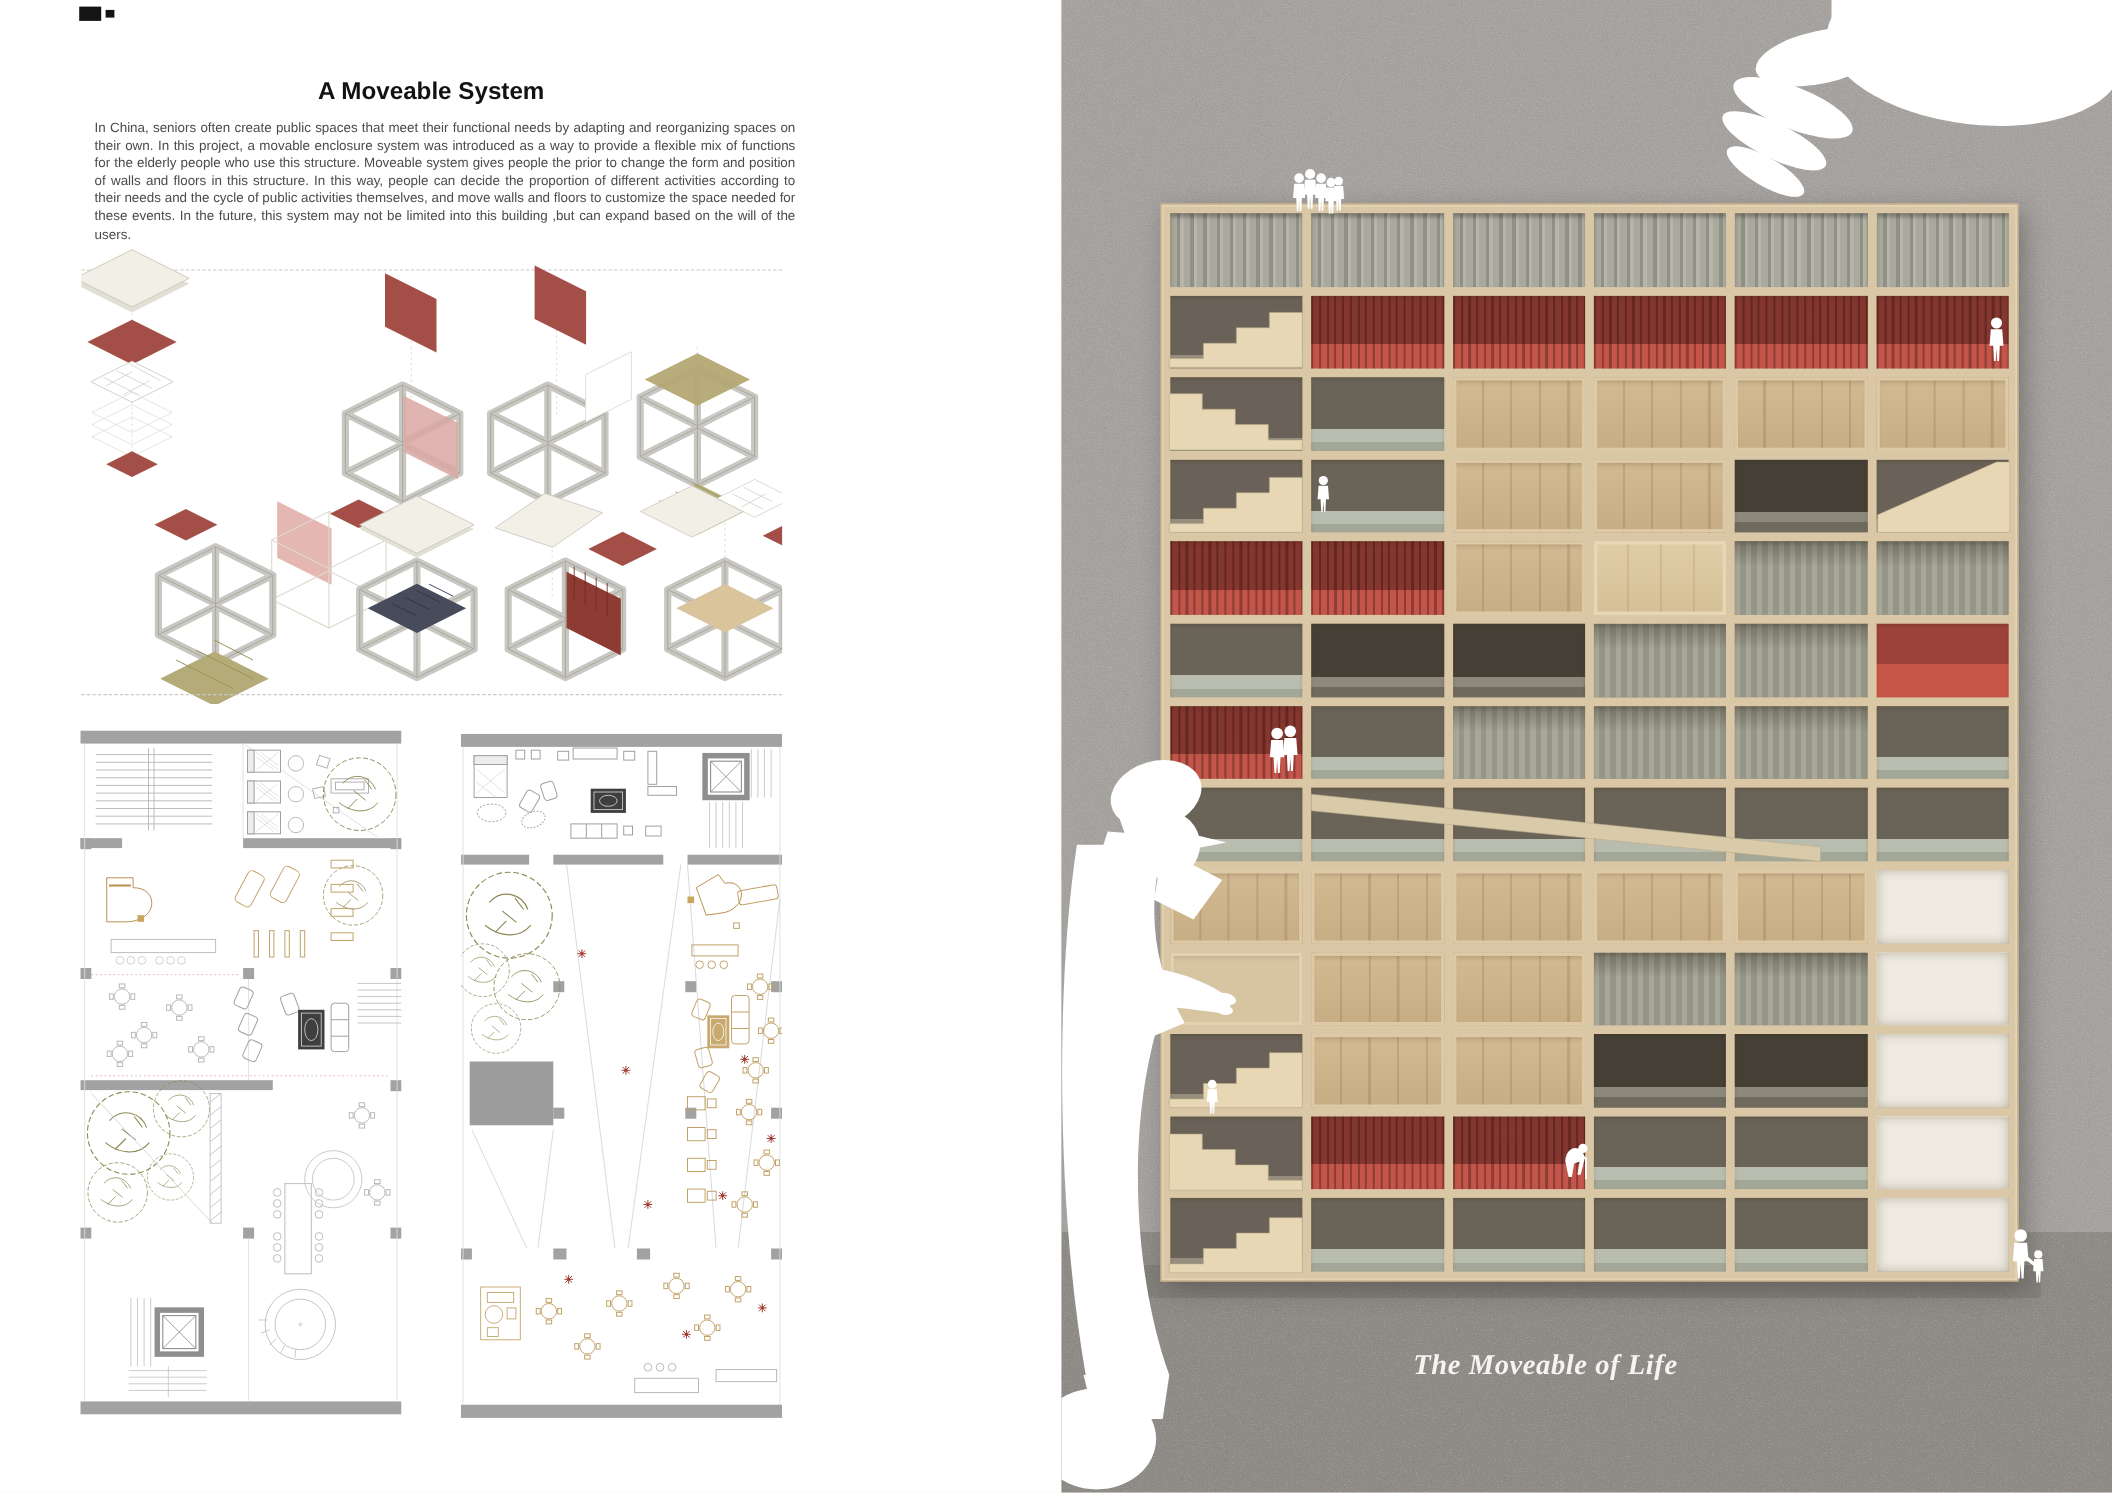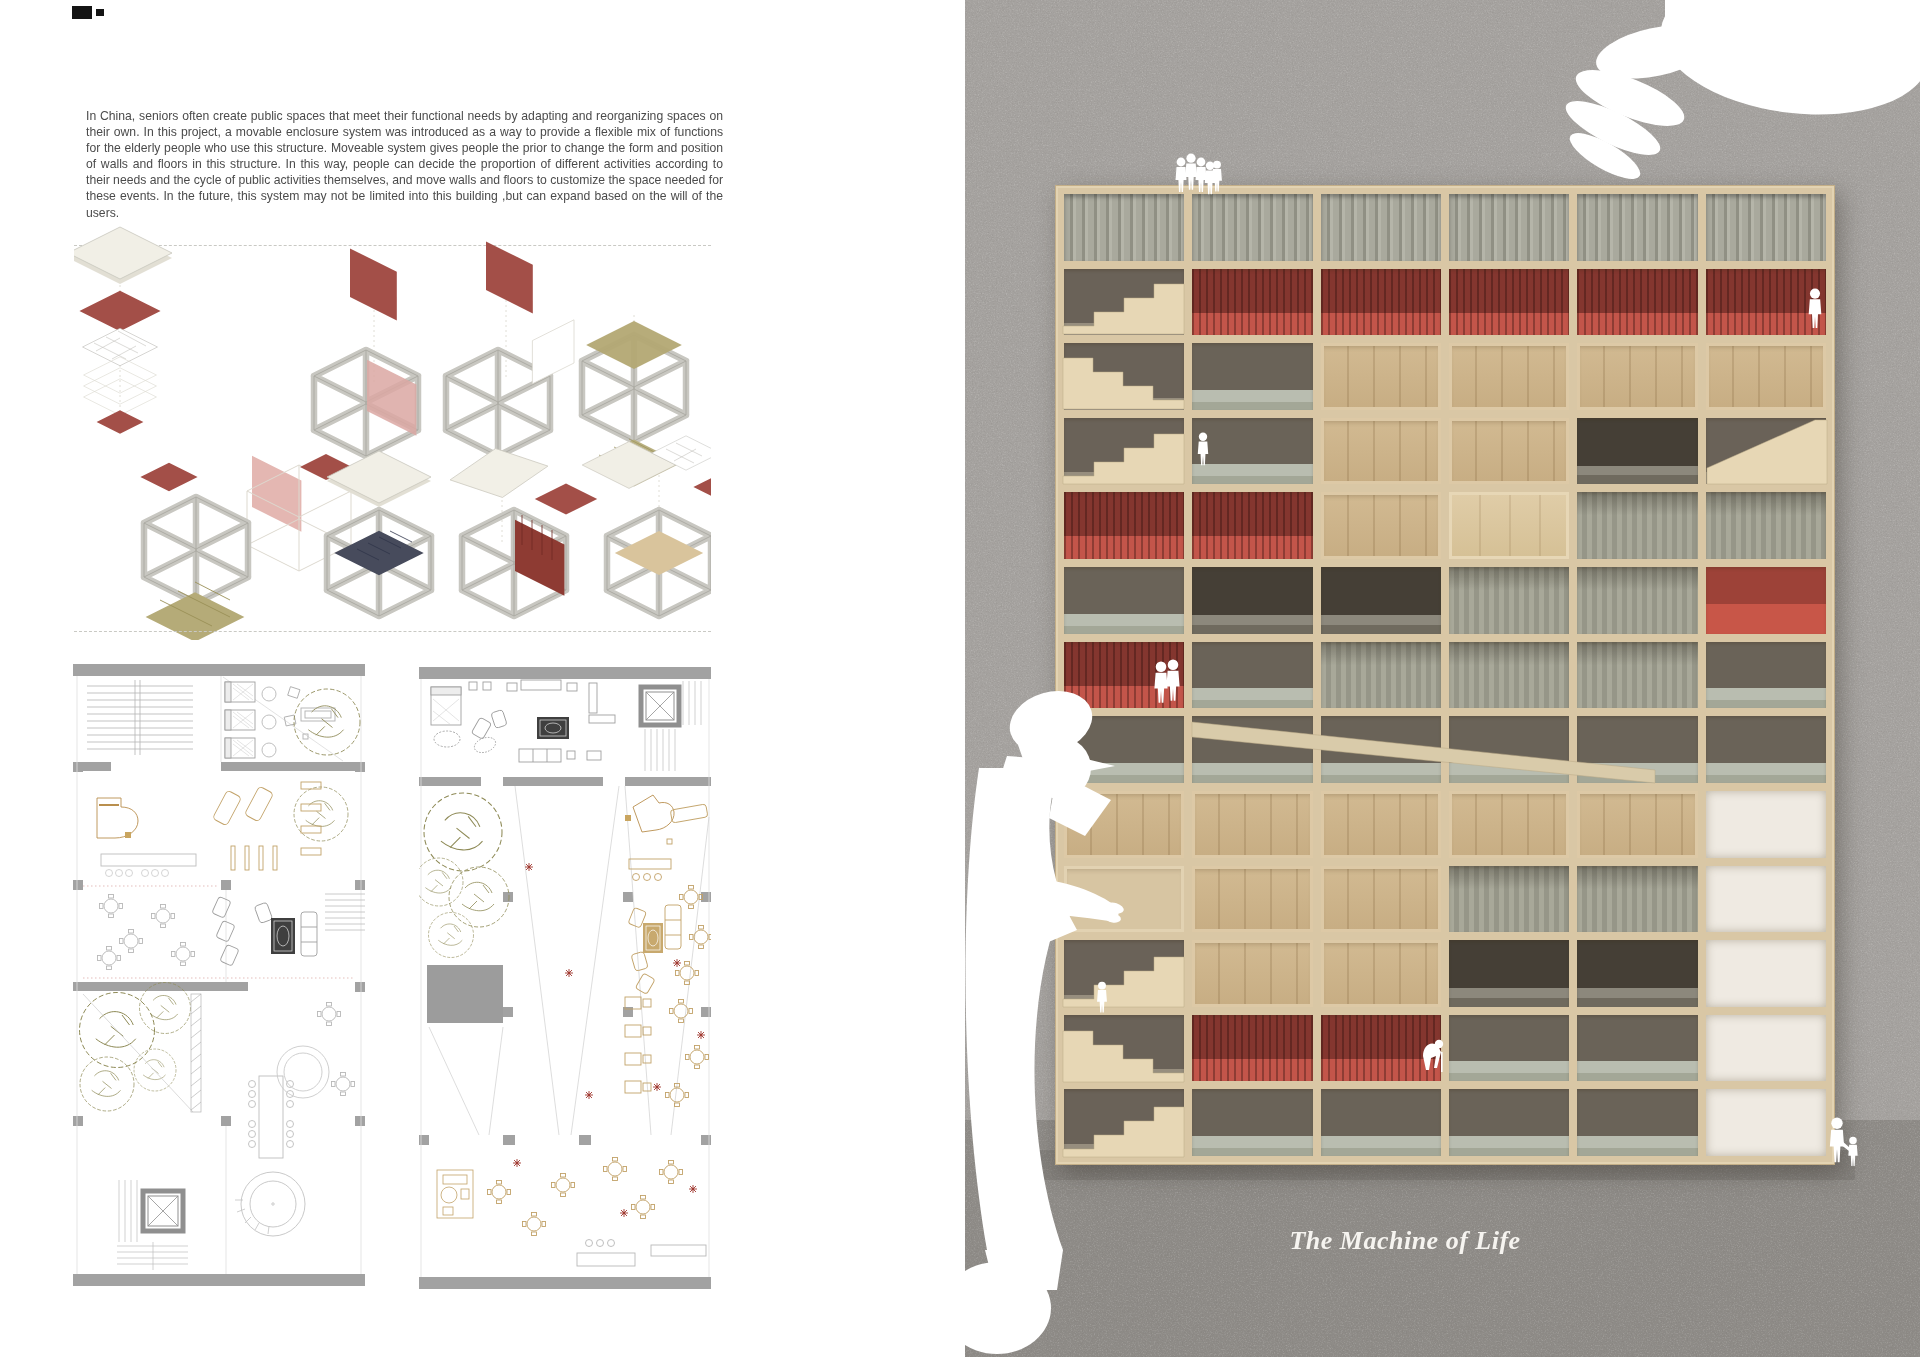--- a/index.html
+++ b/index.html
@@ -50,20 +50,21 @@
       font-family:"Liberation Serif",serif;font-style:italic;font-weight:bold;
       font-size:26px;color:#f6f4f0;letter-spacing:.5px;}
 </style>
 </head>
 <body>
 
 <div class="page">
 
   <section class="left-page">
     <div class="corner-mark"></div>
+    <h1 class="page-title">A Moveable System</h1>
     <p class="intro">In China, seniors often create public spaces that meet their functional needs by adapting and reorganizing spaces on their own. In this project, a movable enclosure system was introduced as a way to provide a flexible mix of functions for the elderly people who use this structure. Moveable system gives people the prior to change the form and position of walls and floors in this structure. In this way, people can decide the proportion of different activities according to their needs and the cycle of public activities themselves, and move walls and floors to customize the space needed for these events. In the future, this system may not be limited into this building ,but can expand based on the will of the users.</p>
     <div class="dashed-div div-top"></div>
 
     <svg class="diagrams" viewBox="0 0 637 425" width="637" height="425">
       <defs>
         <g id="dgCube">
           <path d="M0,-50 L52,-24 L0,2 L-52,-24 Z M0,4 L52,30 L0,56 L-52,30 Z M0,-50 L0,4 M0,2 L0,56 M52,-24 L52,30 M-52,-24 L-52,30" fill="none" stroke="#c8c7c1" stroke-width="6.5" stroke-linejoin="round" stroke-linecap="round"></path>
           <path d="M0,-50 L52,-24 L0,2 L-52,-24 Z M0,4 L52,30 L0,56 L-52,30 Z M0,-50 L0,4 M0,2 L0,56 M52,-24 L52,30 M-52,-24 L-52,30" fill="none" stroke="#a9a8a0" stroke-width="0.9"></path>
         </g>
         <path id="dgCubeThin" d="M0,-50 L52,-24 L0,2 L-52,-24 Z M0,4 L52,30 L0,56 L-52,30 Z M0,-50 L0,4 M0,2 L0,56 M52,-24 L52,30 M-52,-24 L-52,30" fill="none" stroke="#ddd9cf" stroke-width="1"></path>
@@ -684,15 +685,15 @@
           <rect x="14" y="0" width="1.6" height="20"></rect>
         </g>
         <g>
           <use href="#fig" transform="translate(872,1144) scale(1.3)"></use>
           <use href="#fig" transform="translate(888,1154) scale(0.85)"></use>
           <path d="M876,1140 L885,1148 L884,1151 L875,1144 Z"></path>
         </g>
       </g>
     </svg>
 
-    <div class="photo-caption">The Machine of Life</div>
+    <div class="photo-caption">The Moveable of Life</div>
   </section>
 </div>
 
 </body></html>

